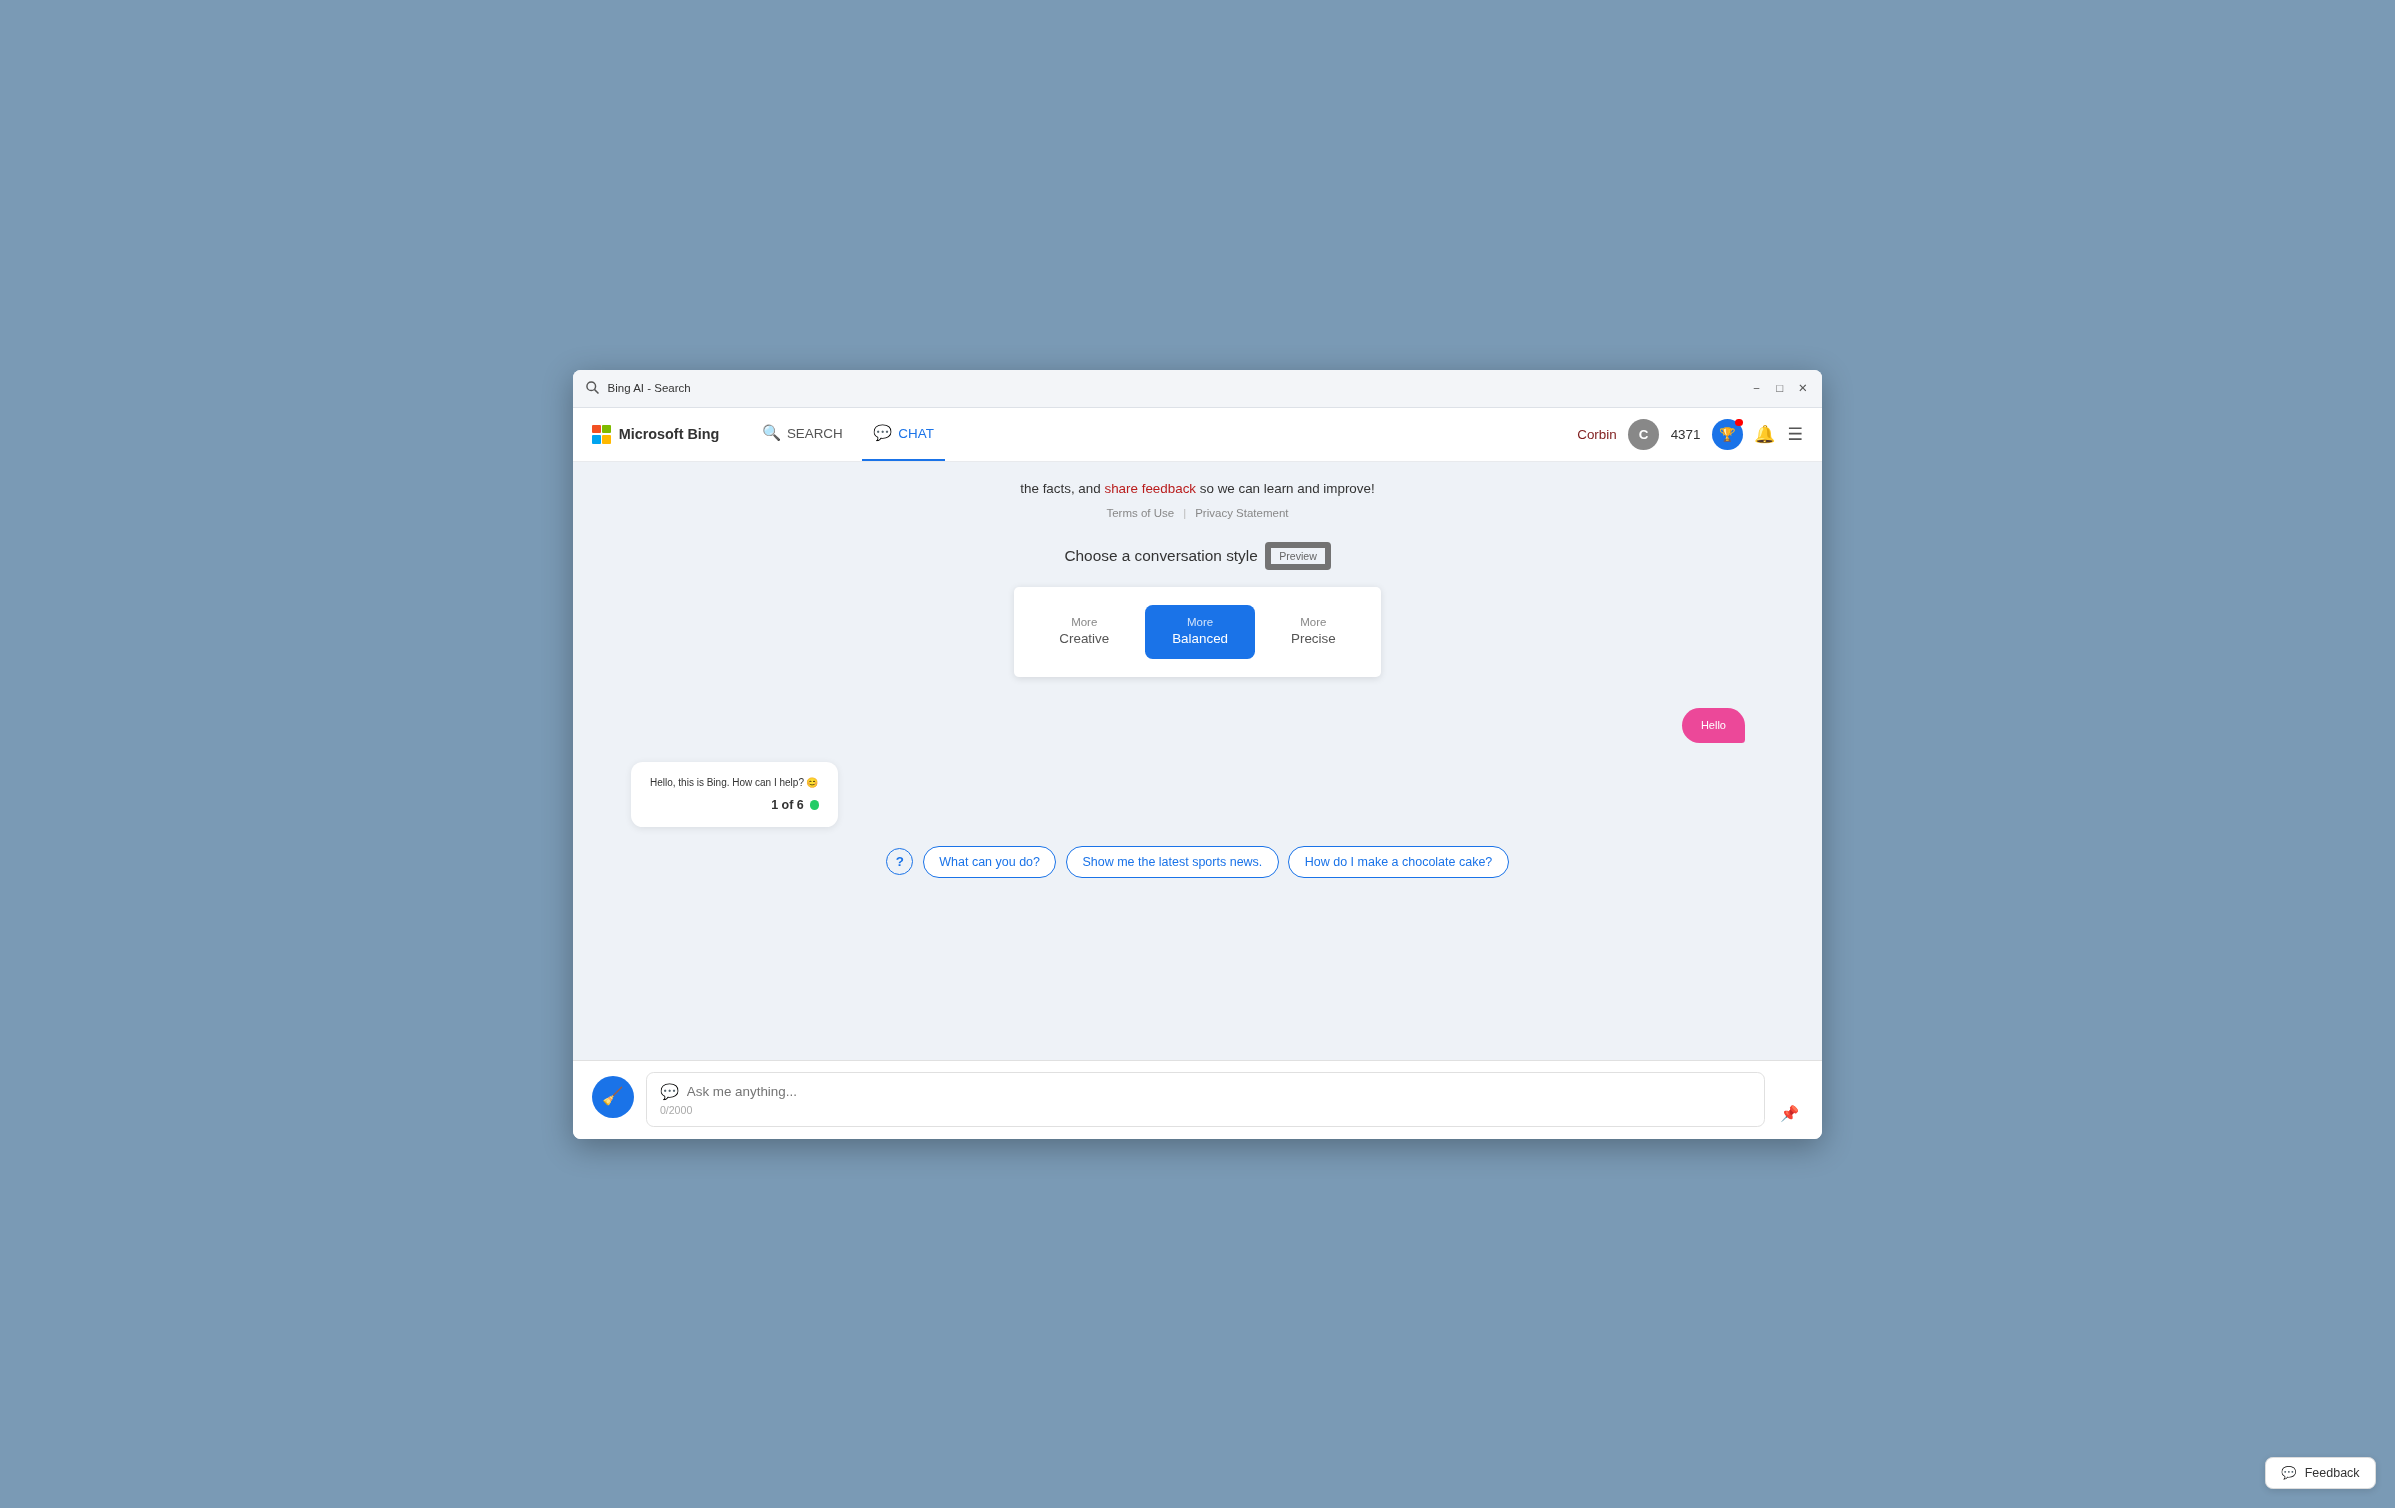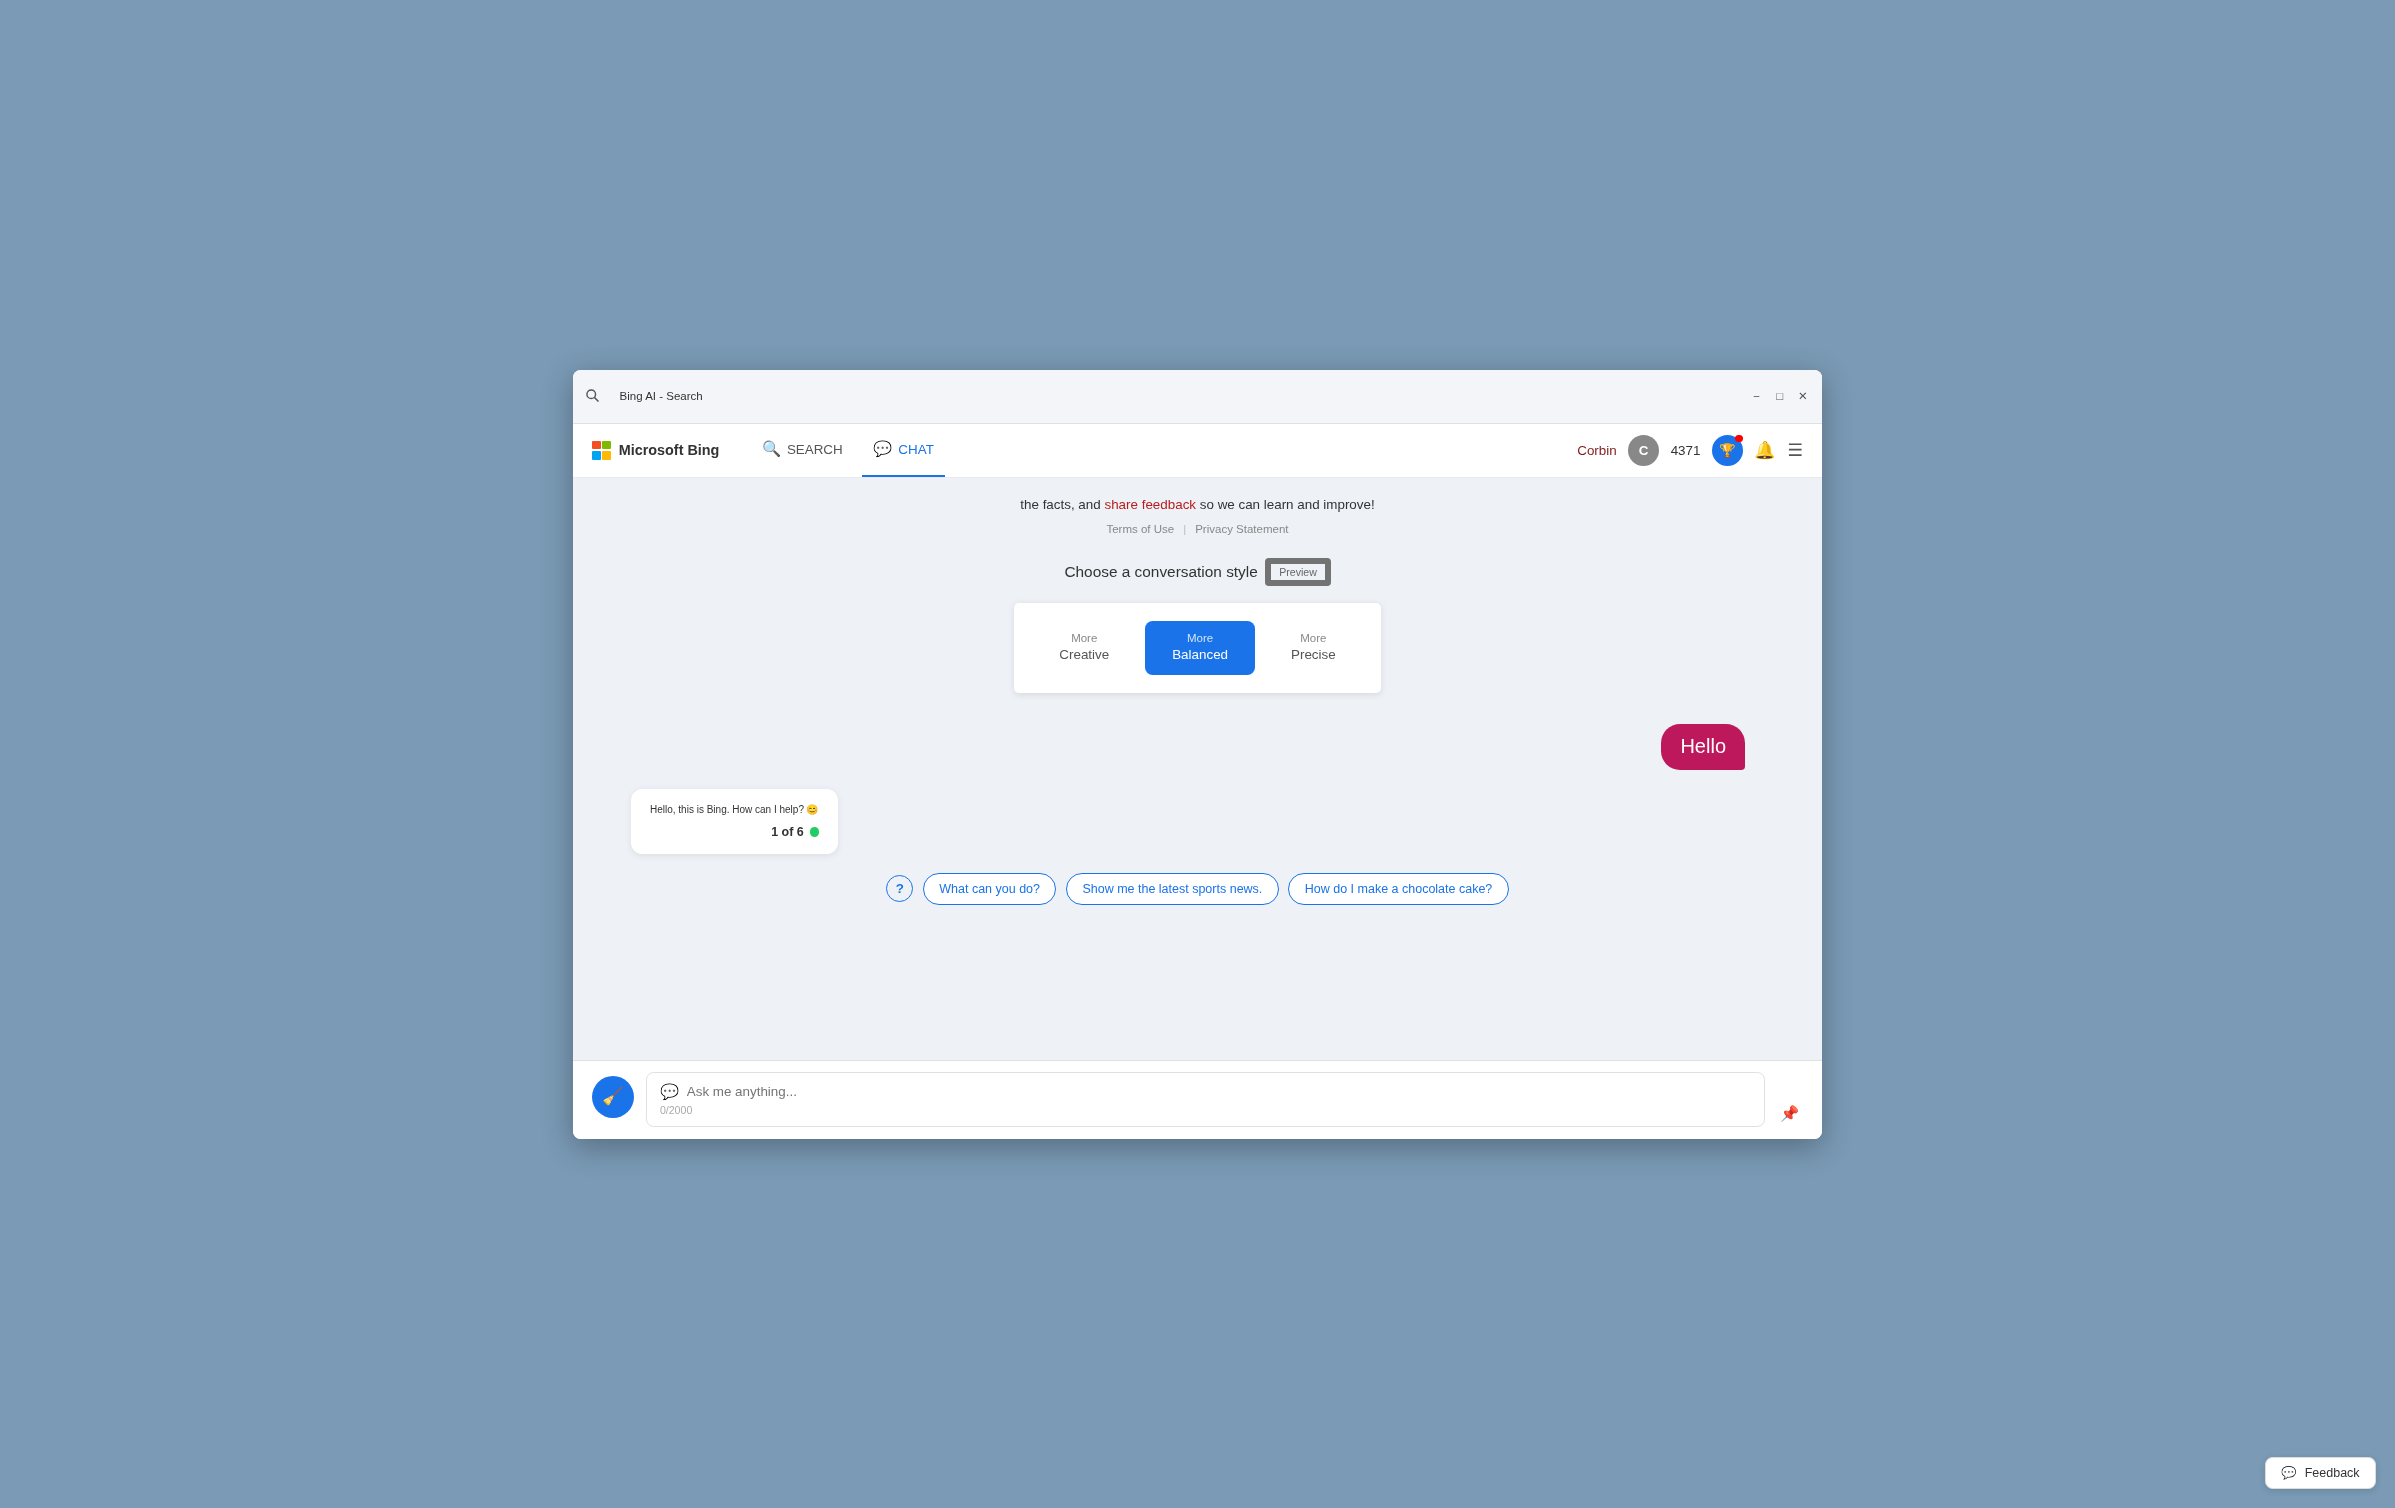--- a/index.html
+++ b/index.html
@@ -18,27 +18,26 @@
       border-radius: 7.7px;
       box-shadow: 0 7.7px 31px rgba(0,0,0,0.3);
       display: flex;
       flex-direction: column;
       overflow: hidden;
       position: relative;
     }
     
     .title-bar {
       background: #f3f5f8;
-      height: 54px;
+      height: 38px;
       display: flex;
       align-items: center;
       padding: 0 11.5px;
       border-bottom: 1px solid #dde1e7;
       flex-shrink: 0;
-      gap: 12px;
     }
     .title-bar-icon {
       width: 15.4px;
       height: 15.4px;
       margin-right: 7.7px;
       color: #555;
     }
     .title-bar-title {
       font-size: 11.5px;
       color: #333;
@@ -266,25 +265,25 @@
     .style-btn.active .sub { color: rgba(255,255,255,0.8); }
 
     
     .user-message {
       display: flex;
       justify-content: flex-end;
       margin-bottom: 19px;
       padding-right: 19px;
     }
     .user-bubble {
-      background: #be185d;
+      background: #ec4899;
       color: white;
       padding: 11.5px 19px;
       border-radius: 19px 19px 3.8px 19px;
-      font-size: 20px;
+      font-size: 11px;
       max-width: 288px;
     }
 
     
     .bot-message {
       display: flex;
       justify-content: flex-start;
       margin-bottom: 19px;
     }
     .bot-bubble {

